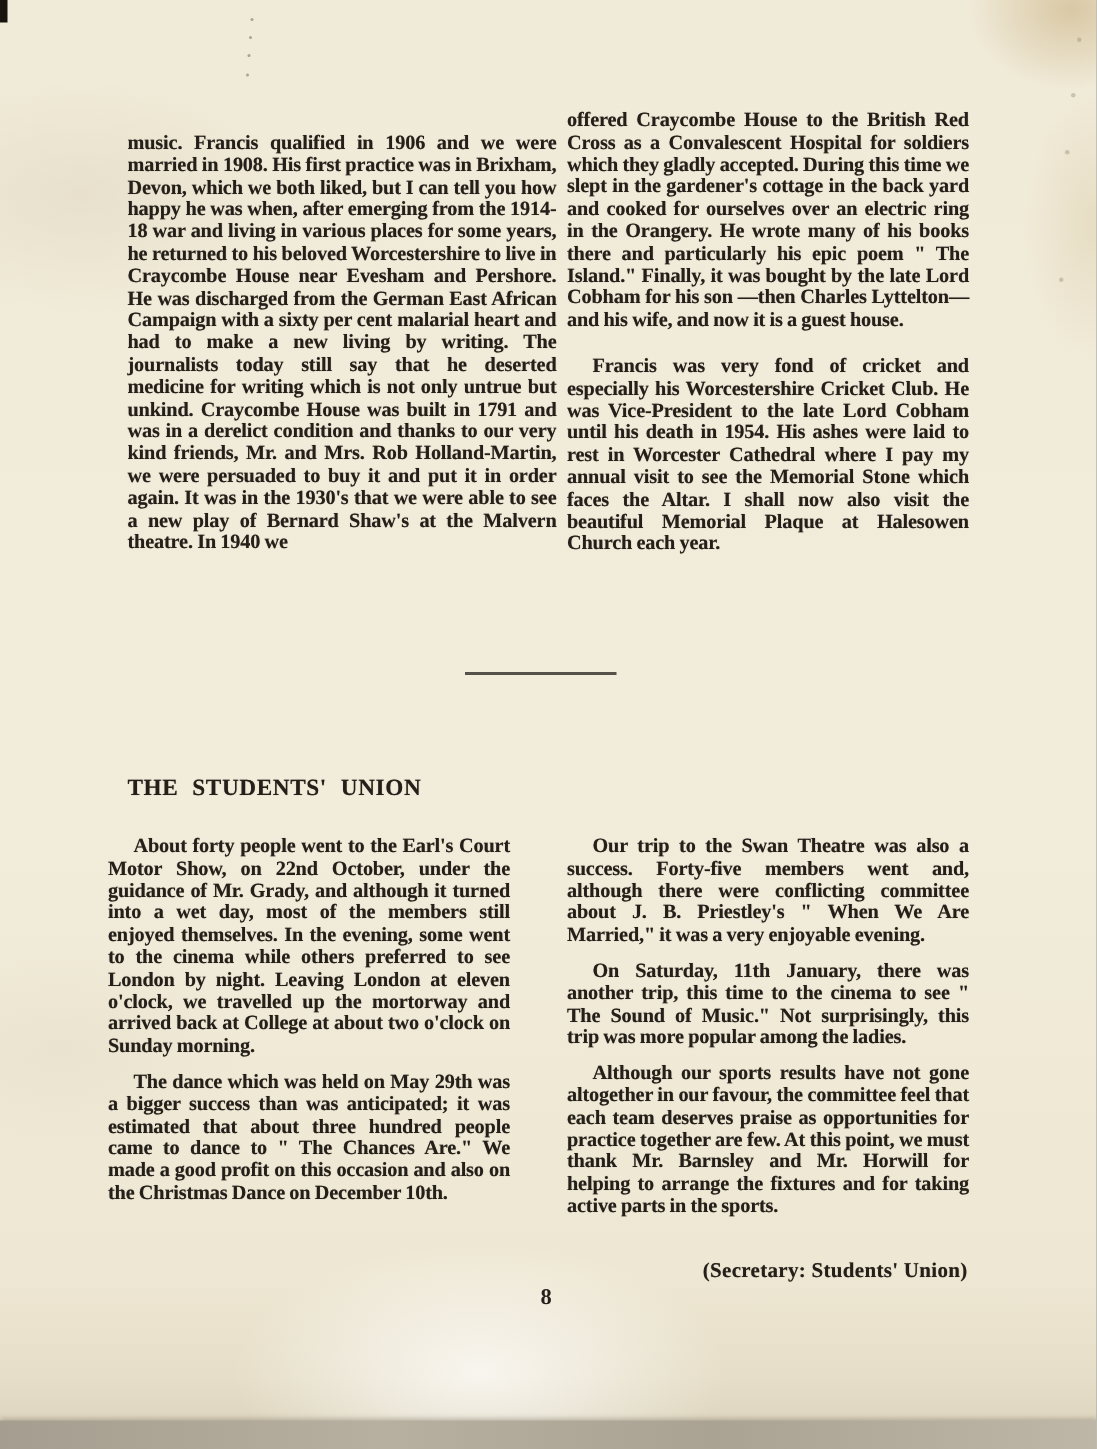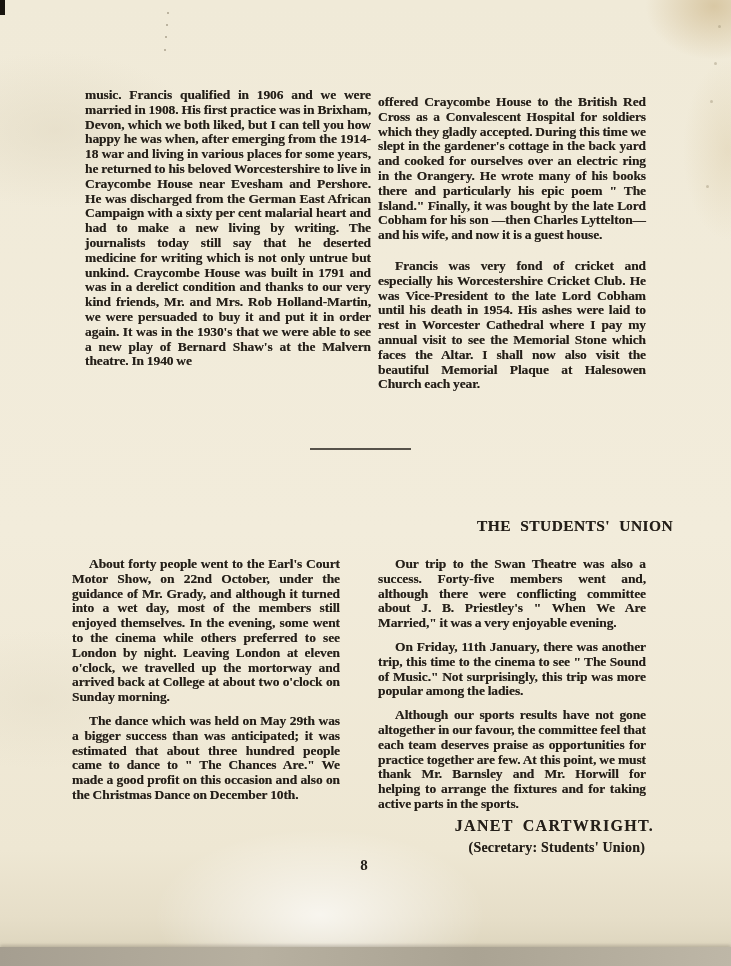--- a/index.html
+++ b/index.html
@@ -28,45 +28,45 @@
     letter-spacing:-0.1px;
     word-spacing:-0.4px;
     color:var(--ink, #241f19);
     text-shadow:0 0 0.5px rgba(40,32,24,0.55);
   }
   .col p { margin:0; }
   .col p + p { margin-top:9px; }
   #col-top-right p + p { margin-top:16px; }
   .indent { text-indent:17px; }
   #col-top-left  { left:85px;  top:88px;  width:286px; }
-  #col-top-right { left:378px; top:95px;  width:268px; }
+  #col-top-right { left:378px; top:73px;  width:268px; }
   #col-bot-left  { left:72px;  top:557px; width:268px; }
   #col-bot-right { left:378px; top:557px; width:268px; }
   .divider {
     position:absolute; left:310px; top:448px;
     width:101px; height:2px;
     background:#56524a;
   }
   .heading {
     position:absolute; left:85px; top:517px; width:588px;
-    text-align:right;
+    text-align:left;
     font-weight:bold; font-size:15.5px;
     letter-spacing:0.4px; word-spacing:5px;
     color:var(--ink, #241f19);
     text-shadow:0 0 0.5px rgba(40,32,24,0.6);
   }
   .signature {
     position:absolute; left:370px; top:817px; width:284px;
     text-align:right;
     font-weight:bold;
     color:var(--ink, #241f19);
     text-shadow:0 0 0.5px rgba(40,32,24,0.55);
   }
   .sig-name { font-size:16px; letter-spacing:1.3px; word-spacing:4px; }
-  .sig-role { font-size:14px; margin-top:5px; padding-right:9px; letter-spacing:0.2px; }
+  .sig-role { font-size:14px; margin-top:23px; padding-right:9px; letter-spacing:0.2px; }
   .page-number {
     position:absolute; left:352px; top:857px; width:24px;
     text-align:center;
     font-weight:bold; font-size:15px;
     color:var(--ink, #241f19);
   }
   
   .corner-mark { position:absolute; left:0; top:0; width:5px; height:15px; background:#17140f; }
   .bottom-edge {
     position:absolute; left:0; top:947px; width:731px; height:19px;
@@ -94,26 +94,25 @@
 
   <div class="heading">THE STUDENTS' UNION</div>
 
   <div class="col" id="col-bot-left">
     <p class="indent">About forty people went to the Earl's Court Motor Show, on 22nd October, under the guidance of Mr. Grady, and although it turned into a wet day, most of the members still enjoyed themselves. In the evening, some went to the cinema while others preferred to see London by night. Leaving London at eleven o'clock, we travelled up the mortorway and arrived back at College at about two o'clock on Sunday morning.</p>
     <p class="indent">The dance which was held on May 29th was a bigger success than was anticipated; it was estimated that about three hundred people came to dance to " The Chances Are." We made a good profit on this occasion and also on the Christmas Dance on December 10th.</p>
   </div>
 
   <div class="col" id="col-bot-right">
     <p class="indent">Our trip to the Swan Theatre was also a success. Forty-five members went and, although there were conflicting committee about J. B. Priestley's " When We Are Married," it was a very enjoyable evening.</p>
-    <p class="indent">On Friday, 11th January, there was another trip, this time to the cinema to see " The Sound of Music." Not surprisingly, this trip was more popular among the ladies.</p>
+    <p class="indent">On Saturday, 11th January, there was another trip, this time to the cinema to see " The Sound of Music." Not surprisingly, this trip was more popular among the ladies.</p>
     <p class="indent">Although our sports results have not gone altogether in our favour, the committee feel that each team deserves praise as opportunities for practice together are few. At this point, we must thank Mr. Barnsley and Mr. Horwill for helping to arrange the fixtures and for taking active parts in the sports.</p>
   </div>
 
   <div class="signature">
-    <div class="sig-name">JANET CARTWRIGHT.</div>
     <div class="sig-role">(Secretary: Students' Union)</div>
   </div>
 
   <div class="page-number">8</div>
 
   <div>
     <div class="corner-mark"></div>
     <div class="bottom-edge"></div>
     <div class="dust" style="left:167px; top:12px;"></div>
     <div class="dust" style="left:166px; top:24px;"></div>

